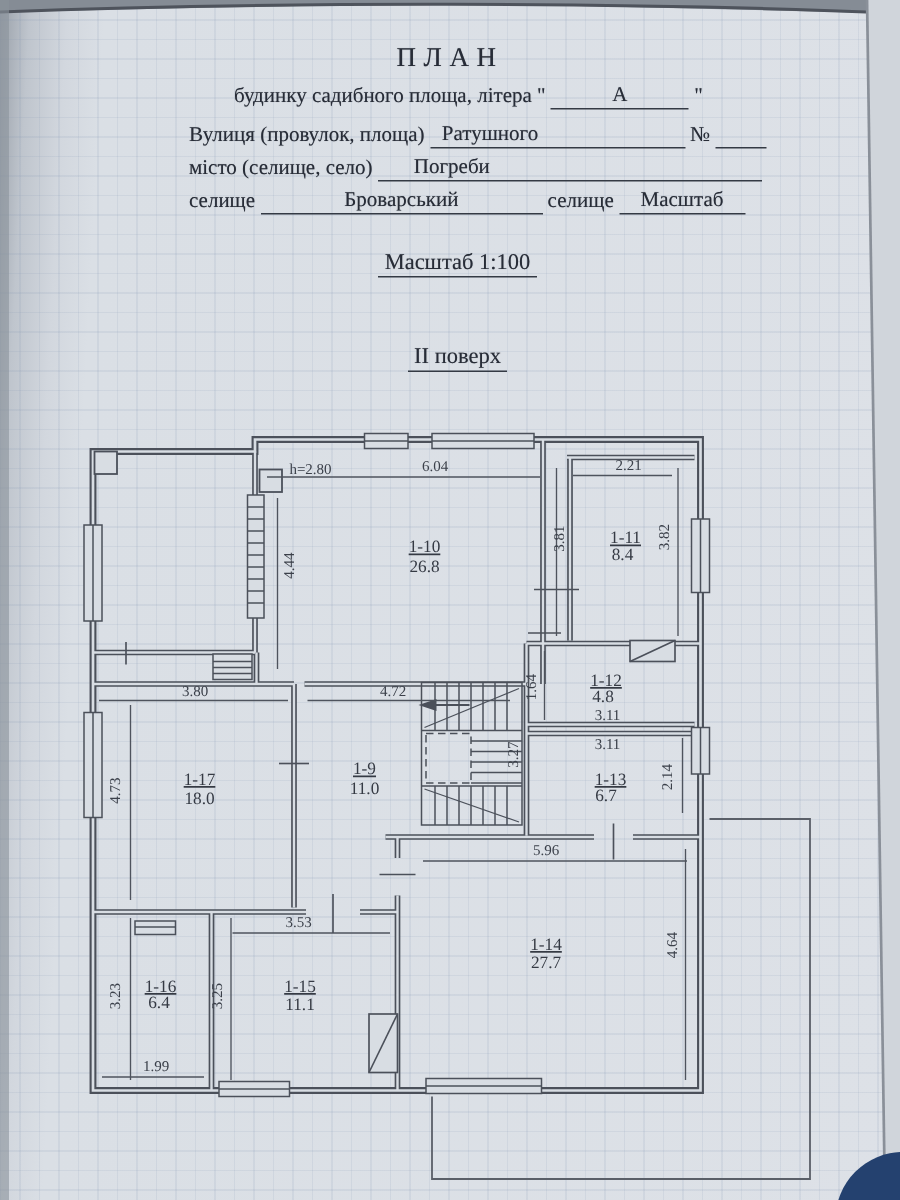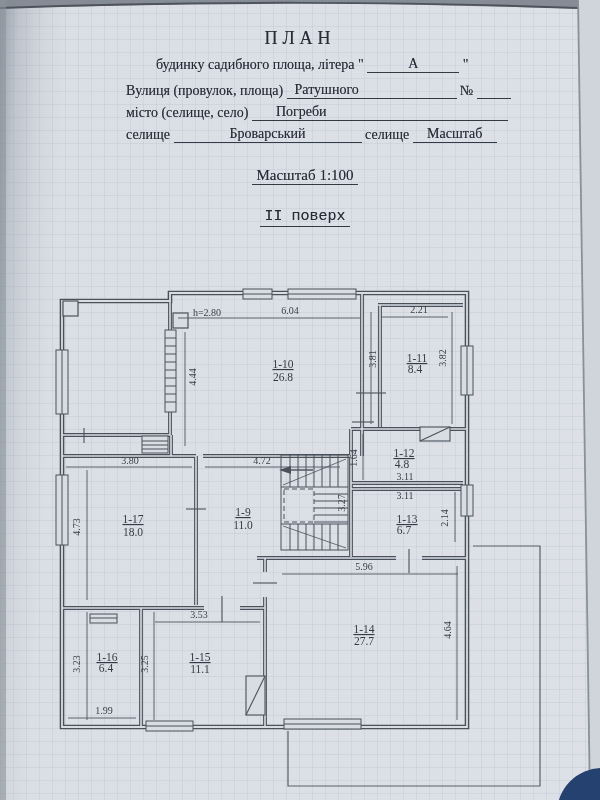--- a/index.html
+++ b/index.html
@@ -63,21 +63,21 @@
     <span>селище</span>
     <span class="uv" style="width:188px;">Броварський</span>
     <span>селище</span>
     <span class="uv" style="width:84px;">Масштаб</span>
   </div>
 
   <div class="hdr-line center-line" style="top:167px;font-size:15px;">
     <span class="ul-text">Масштаб 1:100</span>
   </div>
 
-  <div class="hdr-line center-line" style="top:208px;font-size:15px;font-family:Liberation Mono, monospace;">
+  <div class="hdr-line center-line" style="top:230px;font-size:15px;">
     <span class="ul-text">ІІ поверх</span>
   </div>
 
   <svg id="plan-svg" width="600" height="800" viewBox="0 0 600 800">
 
     <g>
       <path fill="none" stroke="#4b505a" stroke-width="4.6" d="M62,301 H170 V293 H467 V727 H62 Z"></path>
       <path fill="none" stroke="#4b505a" stroke-width="3.8" d="M170,301 V435 M62,435 H170 M171,435 V456 M62,456 H196 M203,456 H351
            M362,293 V456 M380,305 V427 M378,305 H463
            M351,429 H467 M351,429 V557 M351,483 H463 M351,489 H463

